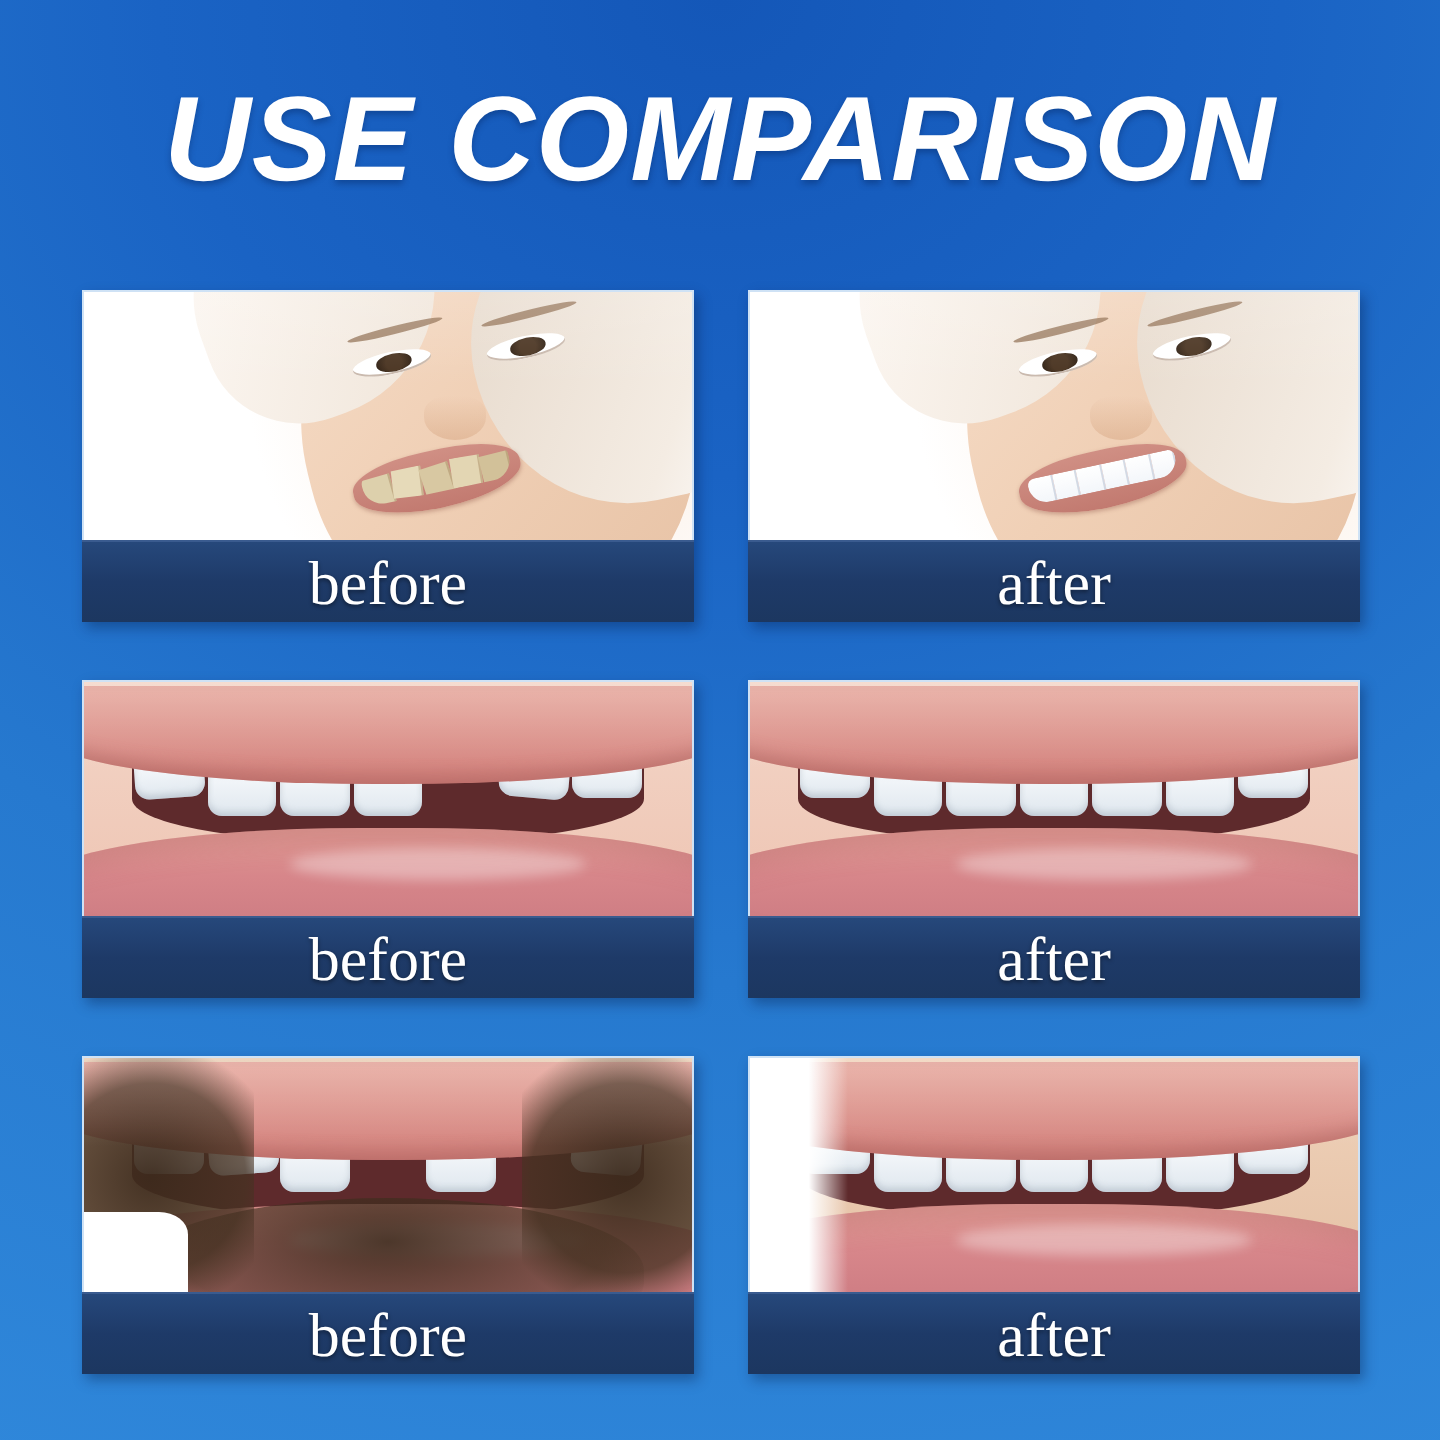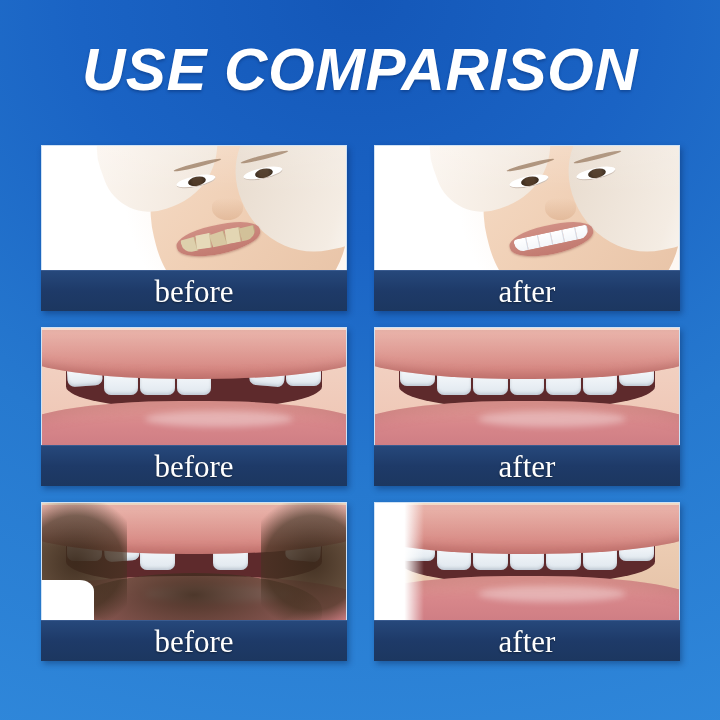--- a/index.html
+++ b/index.html
@@ -39,21 +39,21 @@
   }
 
   
   .grid {
     position: absolute;
     top: 145px;
     left: 41px;
     width: 639px;
     display: flex;
     flex-direction: column;
-    row-gap: 16px;
+    row-gap: 29px;
   }
 
   .row {
     display: flex;
     column-gap: 27px;
   }
 
   .panel {
     width: 306px;
     position: relative;

